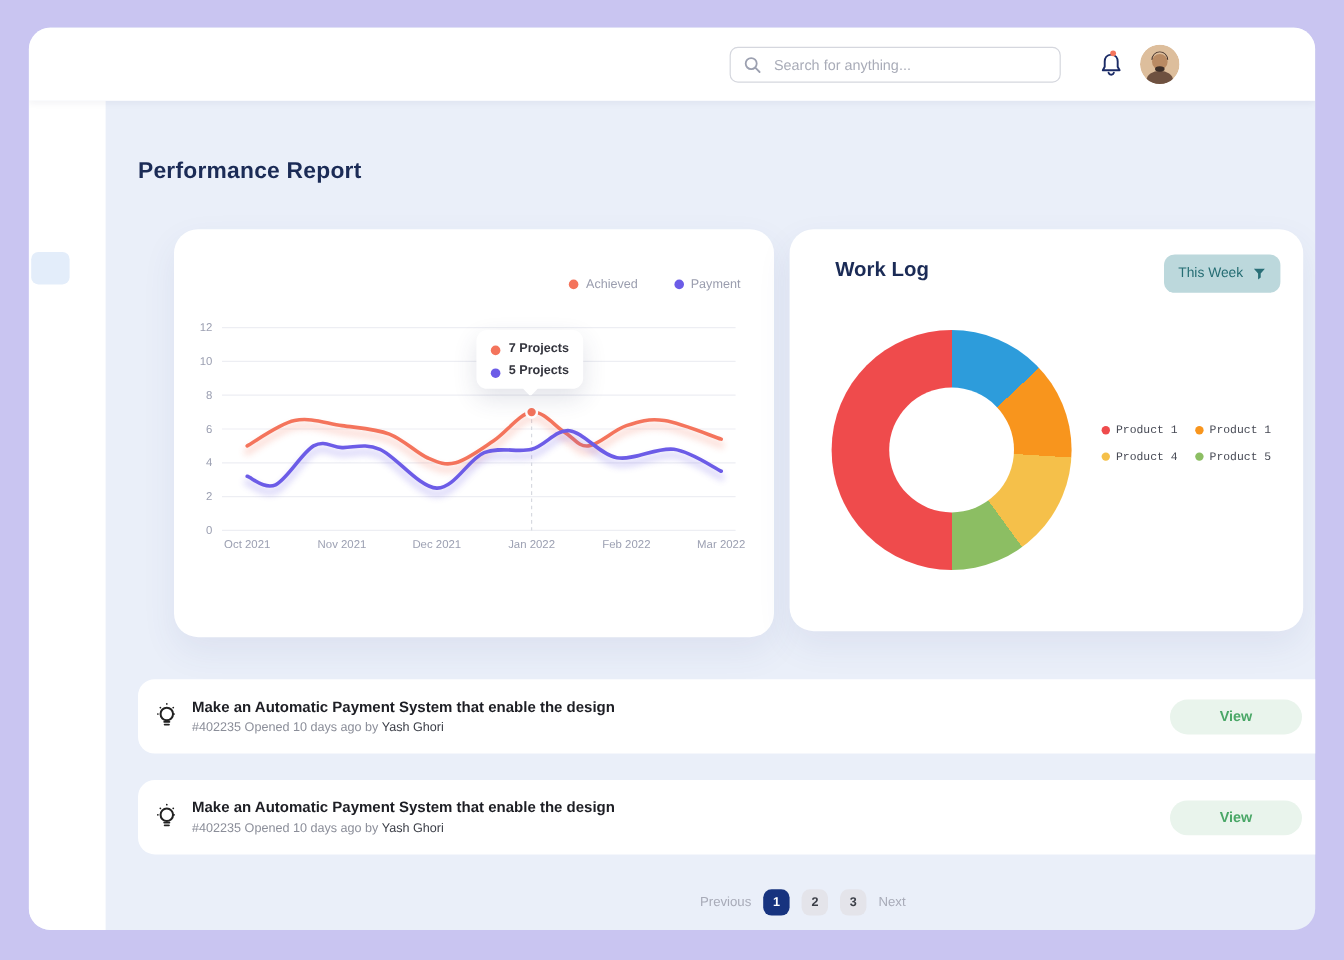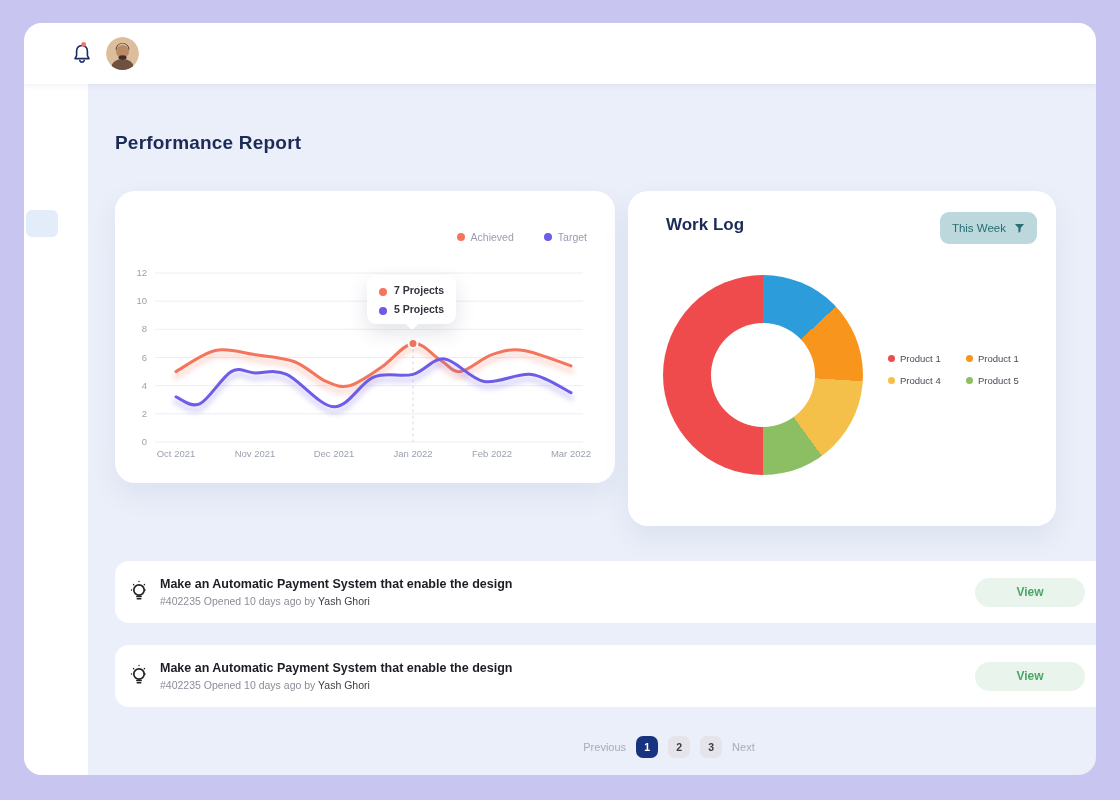--- a/index.html
+++ b/index.html
@@ -31,21 +31,21 @@
     background:#E3EDFA;border-radius:6px;}
   .main{flex:1;padding:0 21px 0 27px;position:relative;}
 
   .page-title{margin:0;padding-top:48px;font-size:19px;font-weight:700;
     color:#1B2B56;letter-spacing:.2px;}
 
   .charts-row{display:flex;gap:13px;margin-top:37px;}
   .card{background:#fff;border-radius:20px;box-shadow:0 12px 28px rgba(70,80,140,.08);}
 
   
-  .card.linechart{width:500px;height:292px;position:relative;}
+  .card.linechart{width:500px;height:340px;position:relative;margin-left:30px;}
   .lc-legend{position:absolute;top:40px;right:28px;display:flex;gap:30px;z-index:2;}
   .lg-item{display:flex;align-items:center;gap:6px;font-size:10.5px;color:#9A9DAE;}
   .dot{width:8px;height:8px;border-radius:50%;flex:none;}
   .lc-svg{position:absolute;left:0;top:0;}
   .tooltip{position:absolute;left:252px;top:84px;background:#fff;border-radius:9px;
     padding:9px 12px;box-shadow:0 8px 20px rgba(50,60,100,.14);z-index:2;}
   .tooltip::after{content:"";position:absolute;left:50%;bottom:-4px;width:10px;height:10px;
     background:#fff;transform:translateX(-50%) rotate(45deg);border-radius:2px;}
   .tt-row{display:flex;align-items:flex-end;gap:7px;font-size:10.5px;font-weight:700;
     color:#33343d;white-space:nowrap;}
@@ -54,21 +54,21 @@
   
   .card.worklog{width:428px;height:335px;position:relative;}
   .wl-title{position:absolute;left:38px;top:24px;font-size:17px;font-weight:700;color:#1B2B56;}
   .wl-filter{position:absolute;right:19px;top:21px;height:32px;padding:0 12px;
     background:#BCD8DC;border:none;border-radius:9px;display:flex;align-items:center;gap:8px;
     font-size:11.5px;color:#256D73;font-family:"Liberation Sans",sans-serif;cursor:pointer;}
   .donut{position:absolute;left:35px;top:84px;width:200px;height:200px;border-radius:50%;}
   .donut::after{content:"";position:absolute;inset:48px;background:#fff;border-radius:50%;}
   .wl-legend{position:absolute;left:260px;top:162px;display:grid;
     grid-template-columns:78px 78px;grid-row-gap:11px;}
-  .wl-legend .lg-item{font-size:9.5px;color:#474a55;gap:5px;}
+  .wl-legend .lg-item{font-size:9.5px;color:#474a55;gap:5px;font-family:Liberation Mono, monospace;}
   .wl-legend .dot{width:7px;height:7px;}
 
   
   .task{width:1108px;height:62px;background:#fff;border-radius:14px;display:flex;
     align-items:center;padding:0 36px 0 9px;}
   .task.first{margin-top:35px;}
   .task + .task{margin-top:22px;}
   .bulb{width:30px;height:30px;flex:none;}
   .task-text{margin-left:6px;line-height:1.5;}
   .task-title{font-size:12.5px;font-weight:700;color:#1d1e24;}
@@ -88,20 +88,27 @@
     cursor:pointer;border:none;font-family:"Liberation Sans",sans-serif;}
   .page.active{background:#17337F;color:#fff;}
   .page-nav{cursor:pointer;}
 </style>
 </head>
 <body>
 
 <div class="window">
 
   <header class="topbar">
+    <div class="searchbox">
+      <svg width="16" height="16" viewBox="0 0 16 16">
+        <circle cx="7" cy="7" r="4.6" fill="none" stroke="#9CA0B0" stroke-width="1.5"></circle>
+        <line x1="10.4" y1="10.4" x2="14" y2="14" stroke="#9CA0B0" stroke-width="1.5" stroke-linecap="round"></line>
+      </svg>
+      <input type="text" placeholder="Search for anything..." style="">
+    </div>
     <div class="bell">
       <svg width="24" height="26" viewBox="0 0 24 26">
         <path d="M12 4.5 C8.2 4.5 6.6 7.4 6.6 10.2 V14.6 L5 17.6 H19 L17.4 14.6 V10.2 C17.4 7.4 15.8 4.5 12 4.5 Z" fill="none" stroke="#1B2B66" stroke-width="1.6" stroke-linejoin="round"></path>
         <path d="M9.8 19.6 a2.3 2.3 0 0 0 4.4 0" fill="none" stroke="#1B2B66" stroke-width="1.6" stroke-linecap="round"></path>
         <circle cx="13.6" cy="3.4" r="2.4" fill="#F4745C"></circle>
       </svg>
     </div>
     <div class="avatar header">
       <svg width="33" height="33" viewBox="0 0 33 33">
         <circle cx="16.5" cy="16.5" r="16.5" fill="#DDBE9C"></circle>
@@ -125,21 +132,21 @@
       <div class="charts-row">
 
         <section class="card linechart">
           <div class="lc-legend">
             <div class="lg-item">
               <span class="dot" style="background-color: rgb(244, 116, 92);"></span>
               <span>Achieved</span>
             </div>
             <div class="lg-item">
               <span class="dot" style="background-color: rgb(108, 92, 231);"></span>
-              <span>Target</span>
+              <span>Payment</span>
             </div>
           </div>
 
           <svg id="perf-svg" class="lc-svg" width="500" height="340" viewBox="0 0 500 340">
             <defs>
               <filter id="glow" x="-20%" y="-20%" width="140%" height="160%">
                 <feGaussianBlur stdDeviation="2.6"></feGaussianBlur>
               </filter>
             </defs>
           <line x1="40" x2="468" y1="82" y2="82" stroke="#EDEEF3" stroke-width="1"></line>

